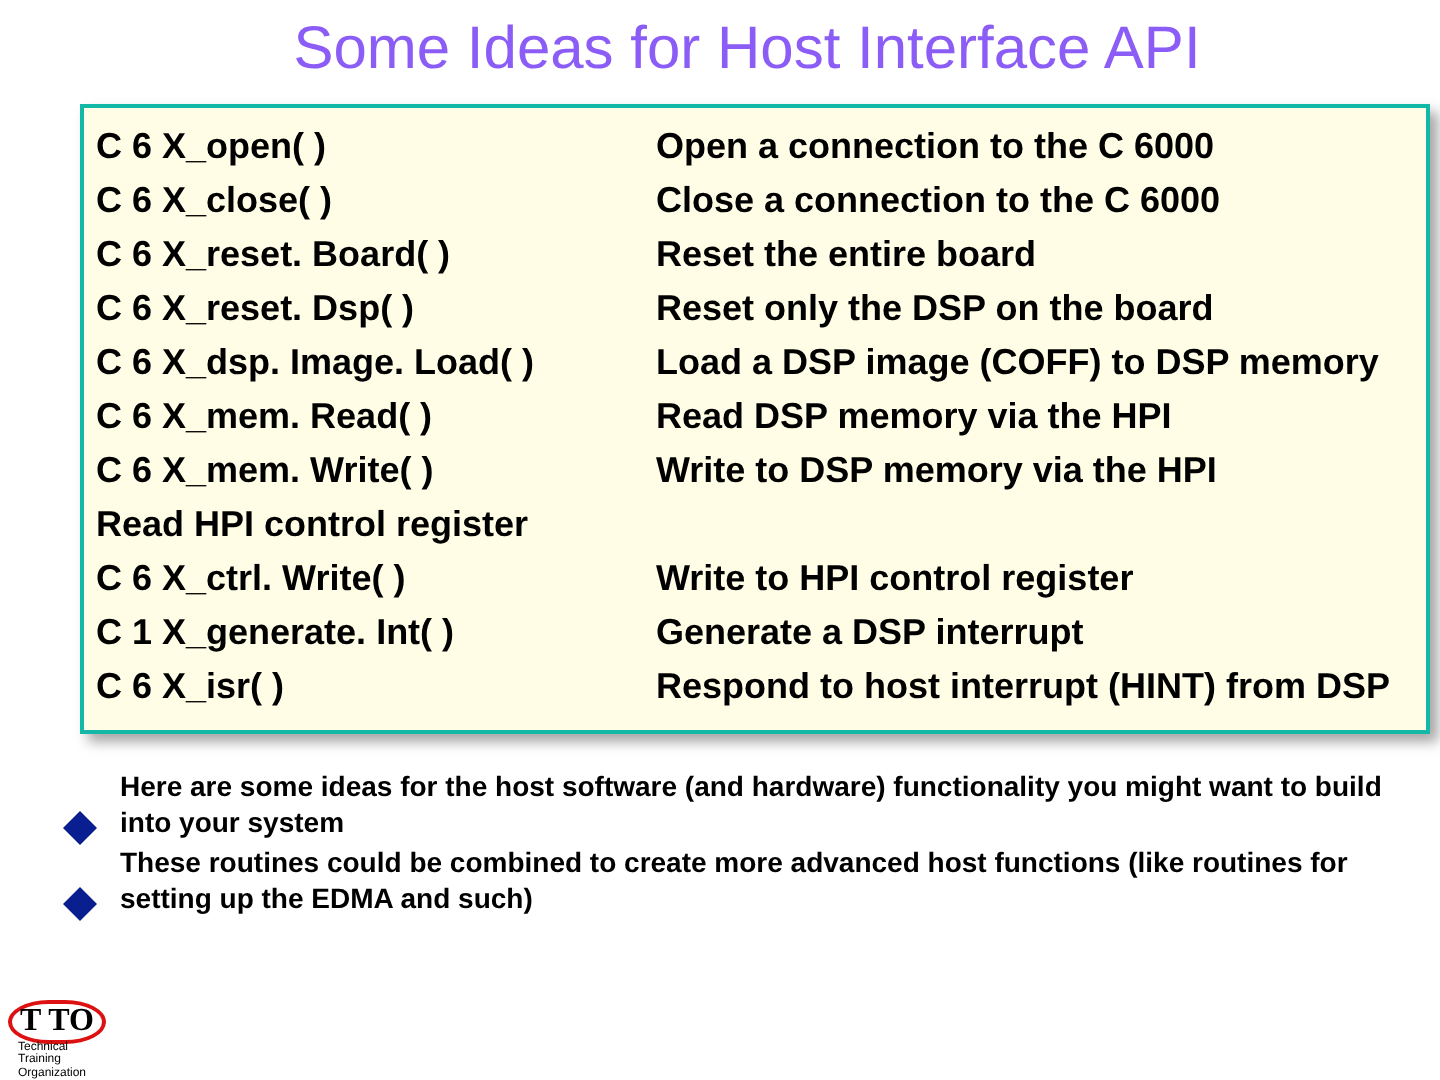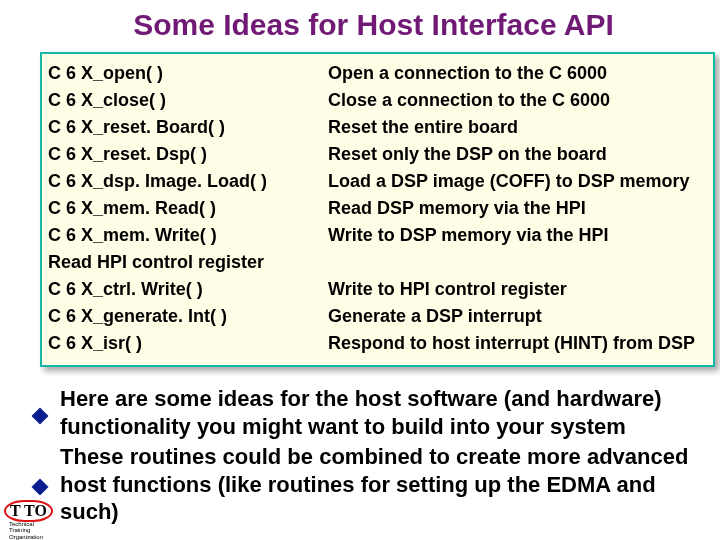--- a/index.html
+++ b/index.html
@@ -5,23 +5,23 @@
   * { margin: 0; padding: 0; box-sizing: border-box; }
   body {
     width: 720px;
     height: 540px;
     background: #ffffff;
     font-family: Arial, Helvetica, sans-serif;
     position: relative;
     overflow: hidden;
   }
   .title {
-    color: #701a75;
+    color: #8b5cf6;
     font-size: 30px;
-    font-weight: bold;
+    font-weight: normal;
     text-align: center;
     padding-top: 8px;
     padding-bottom: 10px;
     margin-left: 27px;
   }
   .api-table {
     background: #fffde6;
     border: 2px solid #14b8a6;
     box-shadow: 4px 4px 6px rgba(0,0,0,0.35);
     margin-left: 40px;
@@ -39,22 +39,22 @@
   }
   .api-row .fn { width: 280px; flex-shrink: 0; }
   .api-row .desc { flex: 1; }
   .bullets {
     margin-top: 18px;
     margin-left: 34px;
     margin-right: 20px;
   }
   .bullet-row {
     display: flex;
-    align-items: center;
-    font-size: 22px;
+    align-items: flex-end;
+    font-size: 14px;
     font-weight: bold;
     color: #000;
     line-height: 1.25;
     margin-bottom: 3px;
   }
   .diamond {
     width: 12px;
     height: 12px;
     background: #0a1f8f;
     transform: rotate(45deg);
@@ -119,21 +119,21 @@
       <span class="desc">Write to DSP memory via the HPI</span>
     </div>
   <div class="api-row">
       <span class="desc">Read HPI control register</span>
     </div>
   <div class="api-row">
       <span class="fn">C 6 X_ctrl. Write( )</span>
       <span class="desc">Write to HPI control register</span>
     </div>
   <div class="api-row">
-      <span class="fn">C 6 X_generate. Int( )</span>
+      <span class="fn">C 1 X_generate. Int( )</span>
       <span class="desc">Generate a DSP interrupt</span>
     </div>
   <div class="api-row">
       <span class="fn">C 6 X_isr( )</span>
       <span class="desc">Respond to host interrupt (HINT) from DSP</span>
     </div>
 </div>
 
 <div class="bullets">
   <div class="bullet-row">

